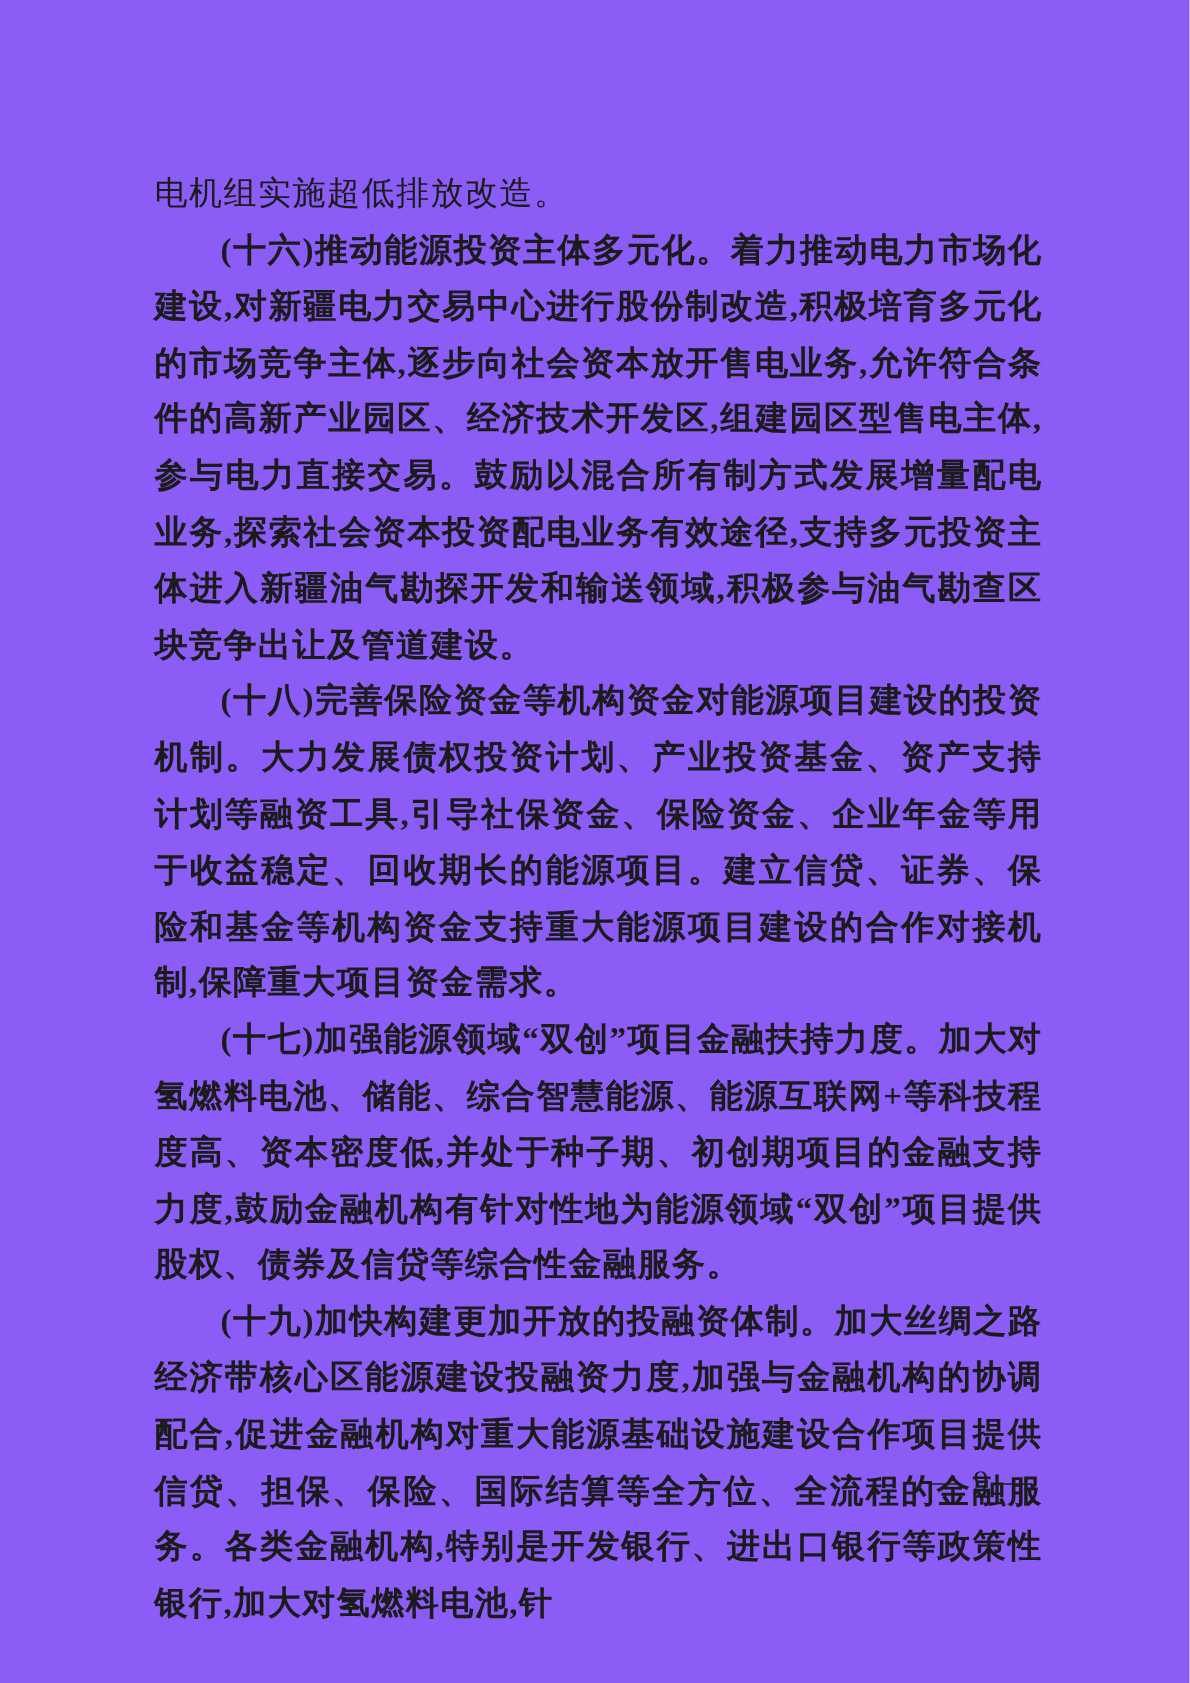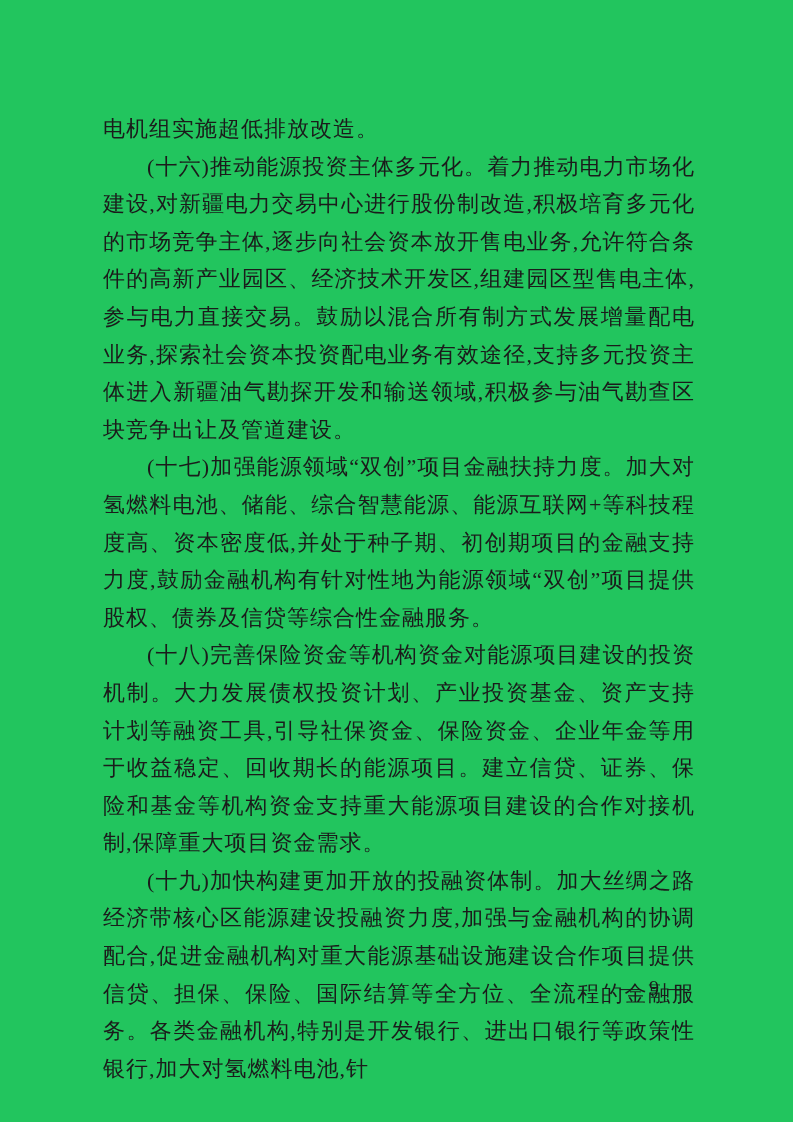--- a/index.html
+++ b/index.html
@@ -7,21 +7,21 @@
     margin: 0;
     padding: 0;
     background: #e8e8e8;
     font-family: "Liberation Serif", "DejaVu Serif", serif;
   }
   .page {
     position: relative;
     width: 793px;
     height: 1122px;
     margin: 0 auto;
-    background: #22c55e;
+    background: #8b5cf6;
     overflow: hidden;
   }
   .content {
     position: absolute;
     left: 103px;
     top: 110px;
     width: 592px;
   }
   p.para {
     margin: 0;
@@ -29,36 +29,37 @@
     font-size: 22px;
     line-height: 37.6px;
     letter-spacing: 1px;
     color: #1b1b1b;
     text-align: justify;
     text-justify: inter-ideograph;
     word-break: break-all;
   }
   p.para.indent {
     text-indent: 2em;
+    font-weight: bold;
   }
   .footer {
     position: absolute;
     top: 977px;
     right: 103px;
     font-size: 20px;
     letter-spacing: 2px;
     color: #1b1b1b;
     white-space: nowrap;
   }
 </style>
 </head>
 <body>
 
 <div class="page">
   <div class="content">
     <p class="para">电机组实施超低排放改造。</p>
     <p class="para indent">(十六)推动能源投资主体多元化。着力推动电力市场化建设,对新疆电力交易中心进行股份制改造,积极培育多元化的市场竞争主体,逐步向社会资本放开售电业务,允许符合条件的高新产业园区、经济技术开发区,组建园区型售电主体,参与电力直接交易。鼓励以混合所有制方式发展增量配电业务,探索社会资本投资配电业务有效途径,支持多元投资主体进入新疆油气勘探开发和输送领域,积极参与油气勘查区块竞争出让及管道建设。</p>
+    <p class="para indent">(十八)完善保险资金等机构资金对能源项目建设的投资机制。大力发展债权投资计划、产业投资基金、资产支持计划等融资工具,引导社保资金、保险资金、企业年金等用于收益稳定、回收期长的能源项目。建立信贷、证券、保险和基金等机构资金支持重大能源项目建设的合作对接机制,保障重大项目资金需求。</p>
     <p class="para indent">(十七)加强能源领域“双创”项目金融扶持力度。加大对氢燃料电池、储能、综合智慧能源、能源互联网+等科技程度高、资本密度低,并处于种子期、初创期项目的金融支持力度,鼓励金融机构有针对性地为能源领域“双创”项目提供股权、债券及信贷等综合性金融服务。</p>
-    <p class="para indent">(十八)完善保险资金等机构资金对能源项目建设的投资机制。大力发展债权投资计划、产业投资基金、资产支持计划等融资工具,引导社保资金、保险资金、企业年金等用于收益稳定、回收期长的能源项目。建立信贷、证券、保险和基金等机构资金支持重大能源项目建设的合作对接机制,保障重大项目资金需求。</p>
     <p class="para indent">(十九)加快构建更加开放的投融资体制。加大丝绸之路经济带核心区能源建设投融资力度,加强与金融机构的协调配合,促进金融机构对重大能源基础设施建设合作项目提供信贷、担保、保险、国际结算等全方位、全流程的金融服务。各类金融机构,特别是开发银行、进出口银行等政策性银行,加大对氢燃料电池,针</p>
   </div>
   <div class="footer">— 9 —</div>
 </div>
 
 </body></html>

